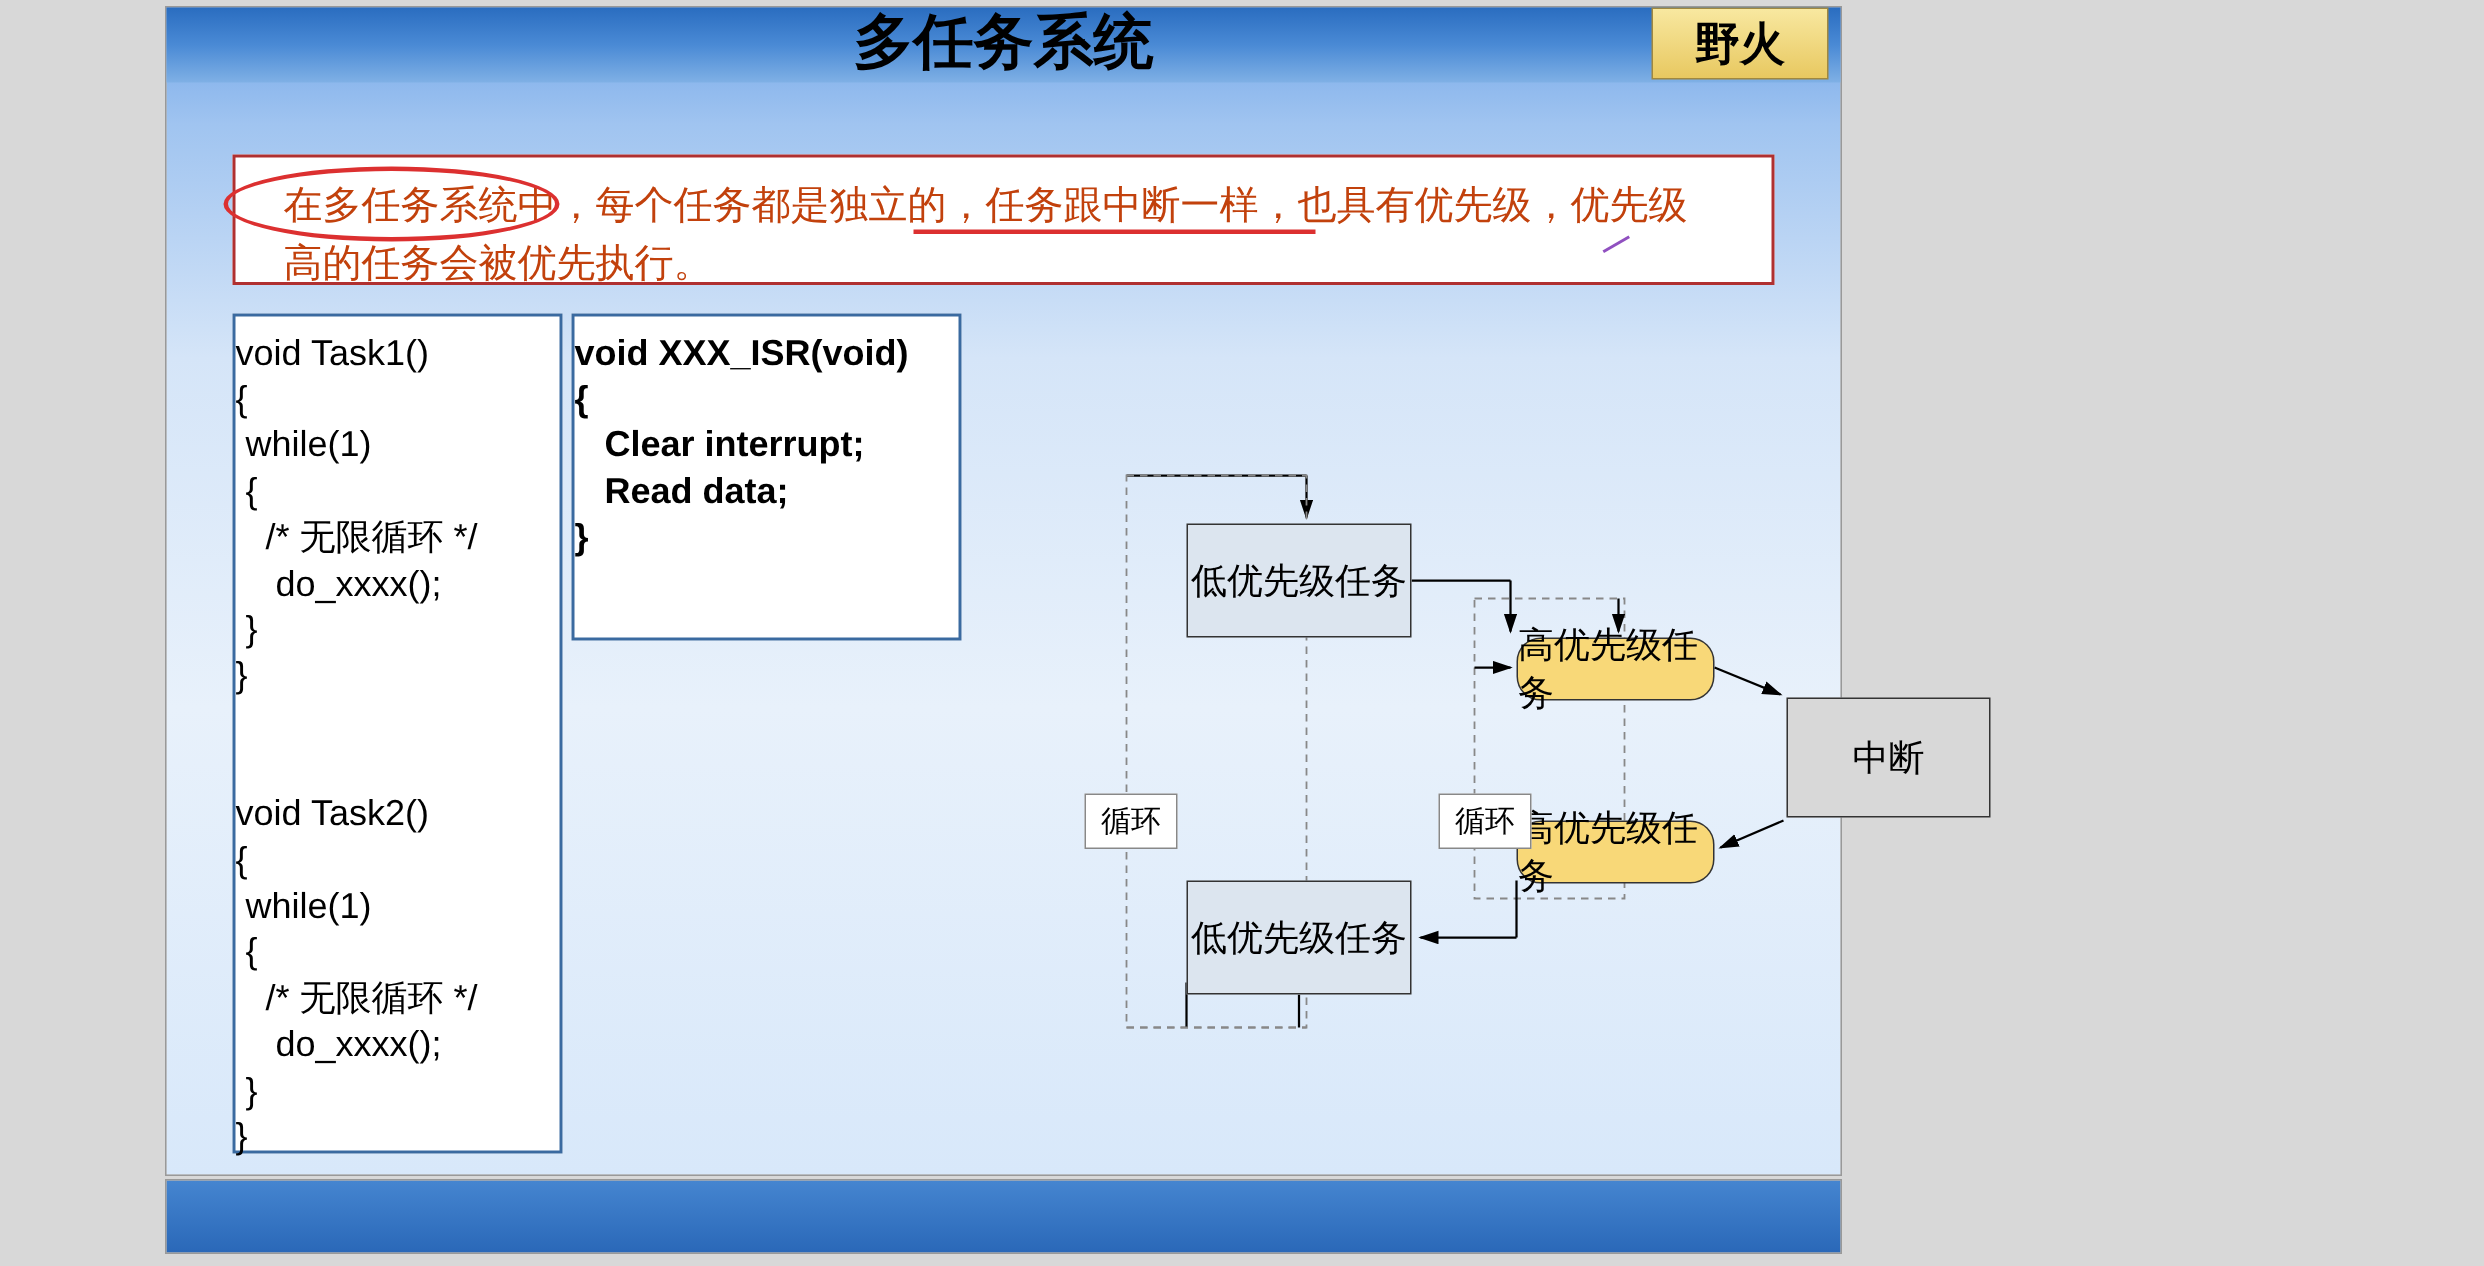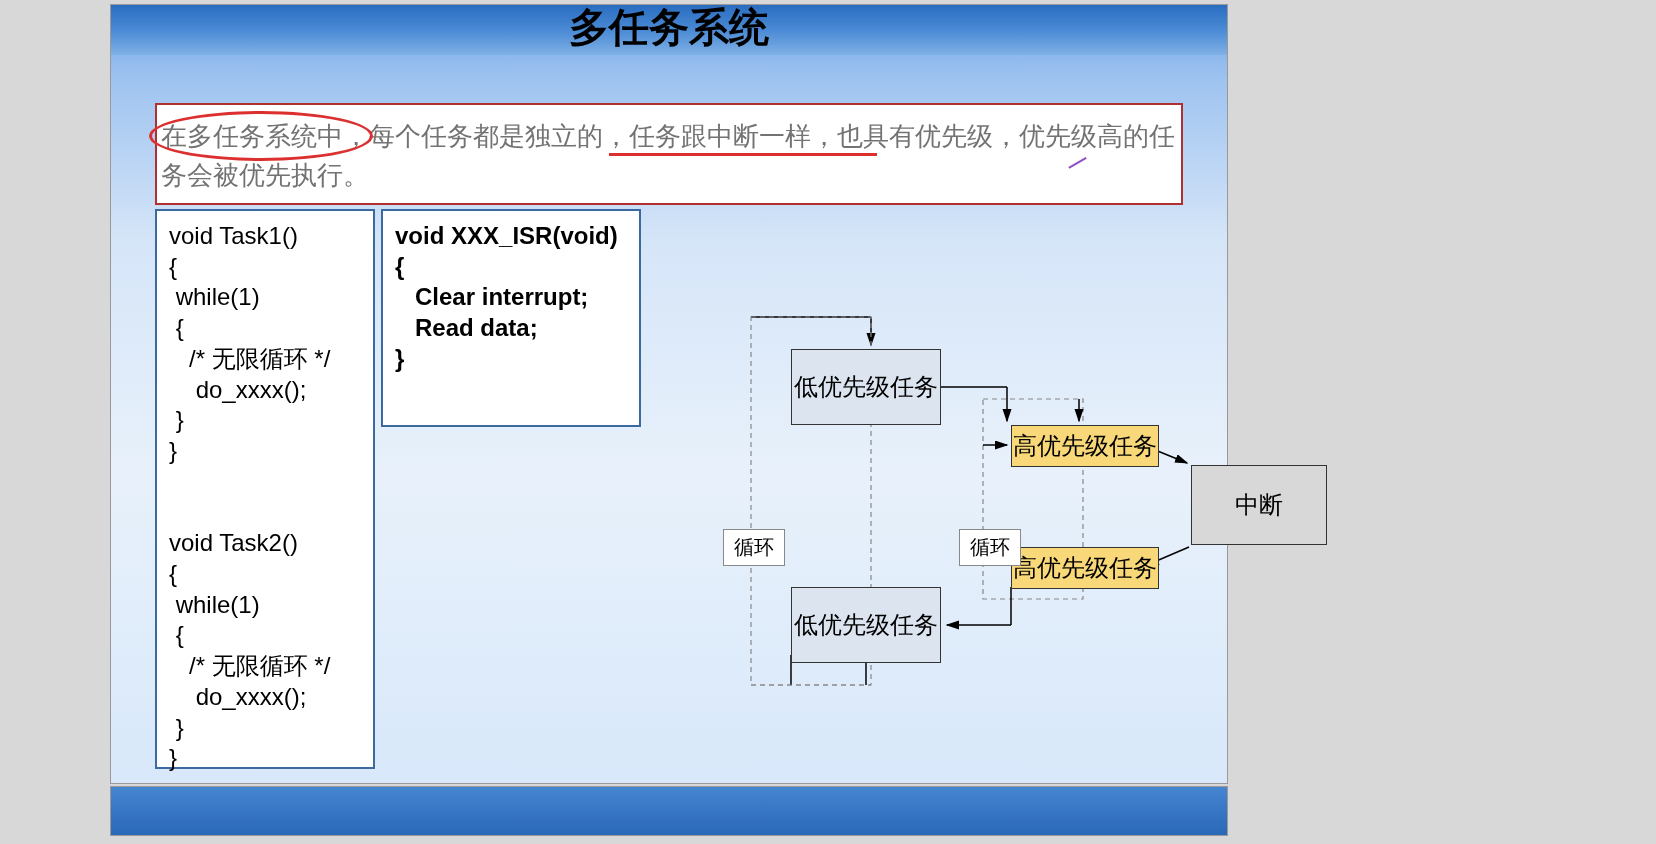--- a/index.html
+++ b/index.html
@@ -50,26 +50,26 @@
       justify-content: center;
       font-size: 30px;
       font-weight: bold;
       color: #000;
     }
     .note-box {
       position: absolute;
       top: 98px;
       left: 44px;
       width: 1028px;
-      height: 102px;
+      height: 87px;
       background: #fff;
       border: 2px solid #b03030;
-      padding: 12px 4px;
+      padding: 12px 32px;
       font-size: 26px;
-      color: #737373;
+      color: #c2410c;
       line-height: 1.5;
     }
     .circle1 {
       position: absolute;
       top: 106px;
       left: 38px;
       width: 224px;
       height: 50px;
       border: 3px solid #dc3030;
       border-radius: 50%;
@@ -91,21 +91,21 @@
       width: 20px;
       height: 20px;
       border-bottom: 2px solid #9050c0;
       transform: rotate(-30deg);
       pointer-events: none;
     }
     .code-box {
       position: absolute;
       background: #fff;
       border: 2px solid #3a6aa0;
-      padding: 10px 12px;
+      padding: 10px 0;
       font-family: Arial, sans-serif;
       font-size: 24px;
       line-height: 1.28;
       white-space: pre;
       color: #000;
     }
     .code-box1 {
       top: 204px;
       left: 44px;
       width: 220px;
@@ -139,22 +139,23 @@
       font-size: 24px;
       color: #000;
     }
     .low-box {
       background: #dce5ef;
       width: 150px;
       height: 76px;
     }
     .high-box {
       background: #f8d878;
-      width: 148px;
+      width: 132px;
       height: 42px;
+      border-radius: 16px;
     }
     .interrupt-box {
       background: #d8d8d8;
       width: 136px;
       height: 80px;
     }
     .label-box {
       position: absolute;
       background: #fff;
       border: 1px solid #888;
@@ -171,20 +172,21 @@
       background: linear-gradient(to bottom, #4585d0 0%, #2a68b8 100%);
       border: 1px solid #999;
     }
   </style>
 </head>
 <body>
 
 <div class="slide">
   <div class="header-bar"></div>
   <div class="title">多任务系统</div>
+  <div class="logo-box">野火</div>
 
   <div class="note-box">在多任务系统中，每个任务都是独立的，任务跟中断一样，也具有优先级，优先级高的任务会被优先执行。</div>
   <div class="circle1"></div>
   <div class="underline1"></div>
   <div class="pen-mark"></div>
 
   <div class="code-box code-box1">void Task1()
 {
  while(1)
  {

